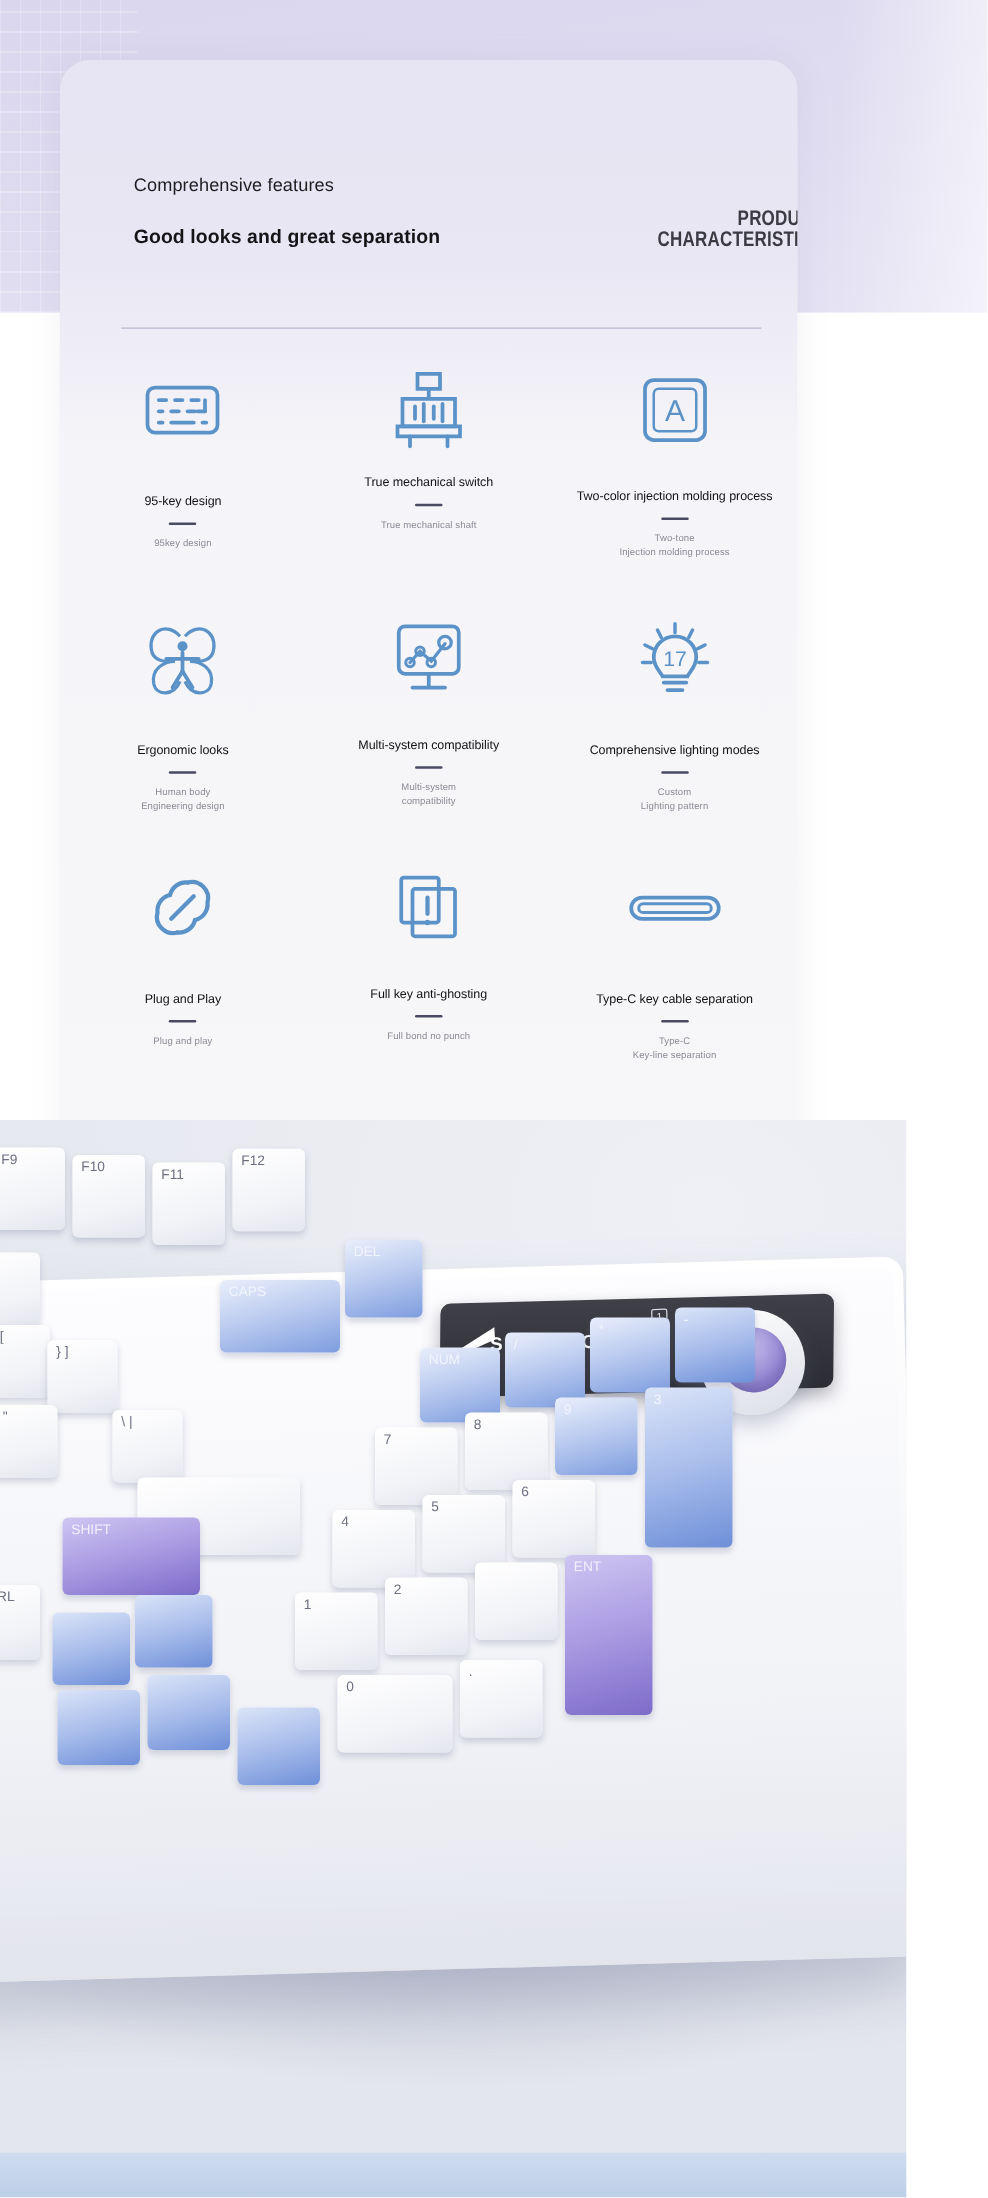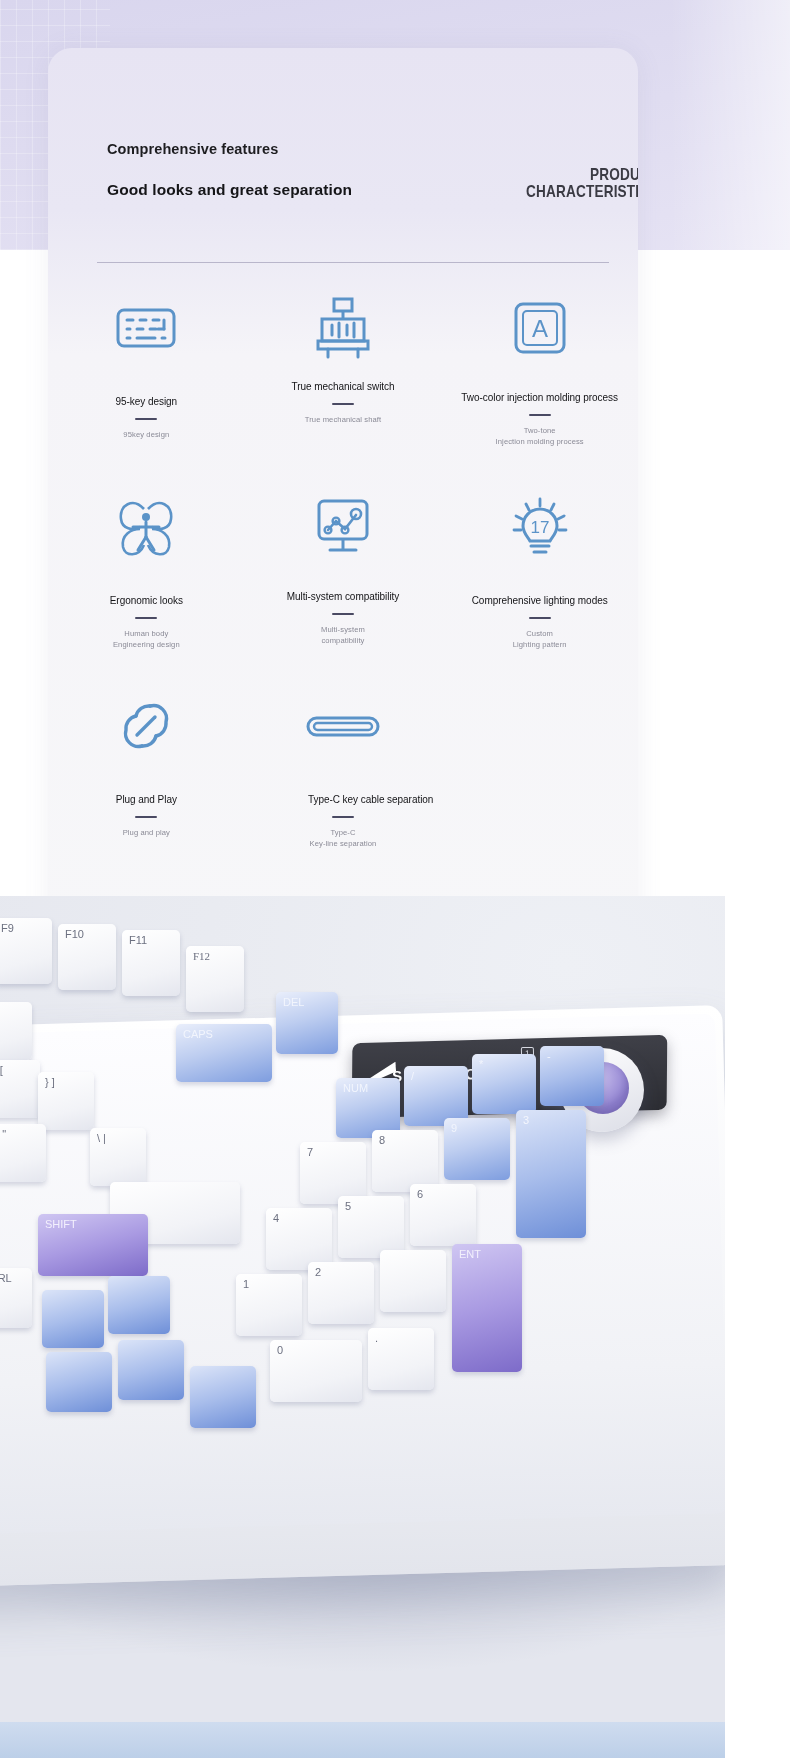--- a/index.html
+++ b/index.html
@@ -33,21 +33,21 @@
     position:absolute; left:48px; top:48px; width:590px; height:900px;
     border-radius:24px;
     background:linear-gradient(180deg, #e7e4f3 0%, #e9e7f4 18%, #f5f4f8 34%, #f7f7f9 100%);
     box-shadow:0 2px 26px rgba(120,115,160,.10);
     overflow:hidden;
   }
 
   .card-header{ position:relative; height:212px; }
   .headline{
     position:absolute; left:59px; top:93px;
-    font-size:14.5px; font-weight:700; color:#1d1d20; letter-spacing:.1px;
+    font-size:14.5px; font-weight:400; color:#1d1d20; letter-spacing:.1px;
   }
   .subhead{
     position:absolute; left:59px; top:133px;
     font-size:15.5px; font-weight:700; color:#151518; letter-spacing:.1px;
   }
   .stamp{
     position:absolute; right:-20px; top:118px;
     text-align:right; color:#3b3b44;
     font-family:"Liberation Sans Narrow","Liberation Sans", sans-serif;
     font-weight:700; line-height:1.0; font-size:17px;
@@ -83,21 +83,21 @@
   .c-sub{
     margin-top:9px; font-size:7.6px; color:#8a8a96; line-height:1.45;
     letter-spacing:.1px;
   }
 
   
   .cell.r1c1 .c-title{ margin-top:30px; }
   .cell.r1c2 .c-title{ margin-top:15px; }
   .cell.r1c3 .c-title{ margin-top:26px; }
   .cell.r2c3 .c-title{ white-space:nowrap; }
-  .cell.r3c3 .c-title{ white-space:nowrap; margin-top:30px;text-align:right; }
+  .cell.r3c3 .c-title{ white-space:nowrap; margin-top:30px; }
   .cell.r2c1 .c-title,.cell.r3c1 .c-title{ margin-top:30px; }
   .cell.r2c2 .c-title,.cell.r3c2 .c-title{ margin-top:26px; }
 
   
   .photo{
     position:absolute; left:0; top:896px; width:725px; height:862px;
     overflow:hidden; background:#f3f4f7;
   }
   .photo-bg{
     position:absolute; inset:0;
@@ -335,20 +335,34 @@
             <path d="M40 40 A13 13 0 0 1 26 50"></path>
             <line x1="21" y1="39" x2="39" y2="21"></line>
           </g>
         </svg>
       </div>
       <div class="c-title">Plug and Play</div>
       <div class="dash"></div>
       <div class="c-sub">Plug and play</div>
     </div>
 
+    <div class="cell r3c2">
+      <div class="ico">
+        <svg width="58" height="58" viewBox="0 0 58 58">
+          <rect x="16" y="14" width="34" height="38" rx="2" fill="none" stroke="#5b93c8" stroke-width="3"></rect>
+          <rect x="7" y="5" width="30" height="36" rx="2" fill="none" stroke="#5b93c8" stroke-width="3"></rect>
+          <rect x="16" y="14" width="14" height="27" fill="#ffffff" opacity="0"></rect>
+          <line x1="28" y1="21" x2="28" y2="34" stroke="#5b93c8" stroke-width="3.4" stroke-linecap="round"></line>
+          <circle cx="28" cy="41" r="2.2" fill="#5b93c8"></circle>
+        </svg>
+      </div>
+      <div class="c-title">Full key anti-ghosting</div>
+      <div class="dash"></div>
+      <div class="c-sub">Full bond no punch</div>
+    </div>
 
     <div class="cell r3c3">
       <div class="ico">
         <svg width="76" height="32" viewBox="0 0 76 32">
           <rect x="3" y="8" width="70" height="17" rx="8.5" fill="none" stroke="#5b93c8" stroke-width="3"></rect>
           <rect x="9" y="13" width="58" height="7" rx="3.5" fill="none" stroke="#5b93c8" stroke-width="2.4"></rect>
         </svg>
       </div>
       <div class="c-title">Type-C key cable separation</div>
       <div class="dash"></div>
@@ -360,31 +374,31 @@
 
 <div class="photo">
   <div class="photo-bg"></div>
   <div class="shadow-floor"></div>
   <div class="kb-body"></div>
   <div class="kb-plate"></div>
 
   <div class="kb-key k-white" style="left:-6px;  top:22px;  width:58px; height:66px;">F9</div>
   <div class="kb-key k-white" style="left:58px;  top:28px;  width:58px; height:66px;">F10</div>
   <div class="kb-key k-white" style="left:122px; top:34px;  width:58px; height:66px;">F11</div>
-  <div class="kb-key k-white" style="left:186px; top:50px;  width:58px; height:66px;font-family:Liberation Serif, serif;">F12</div>
+  <div class="kb-key k-white" style="left:186px; top:23px;  width:58px; height:66px;">F12</div>
   <div class="kb-key k-blue" style="left:276px; top:96px;  width:62px; height:62px;">DEL</div>
 
   <div class="kb-key k-white" style="left:-20px; top:106px; width:52px; height:58px;">+</div>
   <div class="kb-key k-white" style="left:-14px; top:164px; width:54px; height:58px;">{ [</div>
   <div class="kb-key k-white" style="left:38px;  top:176px; width:56px; height:58px;">} ]</div>
   <div class="kb-key k-white" style="left:-10px; top:228px; width:56px; height:58px;">' "</div>
   <div class="kb-key k-white" style="left:90px;  top:232px; width:56px; height:58px;">\ |</div>
   <div class="kb-key k-blue" style="left:176px; top:128px; width:96px; height:58px;">CAPS</div>
   <div class="kb-key k-white" style="left:110px; top:286px; width:130px; height:62px;"></div>
-  <div class="kb-key k-purple" style="left:38px; top:318px; width:110px; height:62px;">SHIFT</div>
+  <div class="kb-key k-purple" style="left:50px; top:318px; width:110px; height:62px;">SHIFT</div>
   <div class="kb-key k-white" style="left:-24px; top:372px; width:56px; height:60px;">CTRL</div>
 
   <div class="kb-key k-blue2" style="left:42px;  top:394px; width:62px; height:58px;"></div>
   <div class="kb-key k-blue2" style="left:108px; top:380px; width:62px; height:58px;"></div>
   <div class="kb-key k-blue2" style="left:46px;  top:456px; width:66px; height:60px;"></div>
   <div class="kb-key k-blue2" style="left:118px; top:444px; width:66px; height:60px;"></div>
   <div class="kb-key k-blue2" style="left:190px; top:470px; width:66px; height:62px;"></div>
 
   <div class="badge-bar"></div>
   <div class="brand-wing"></div>

